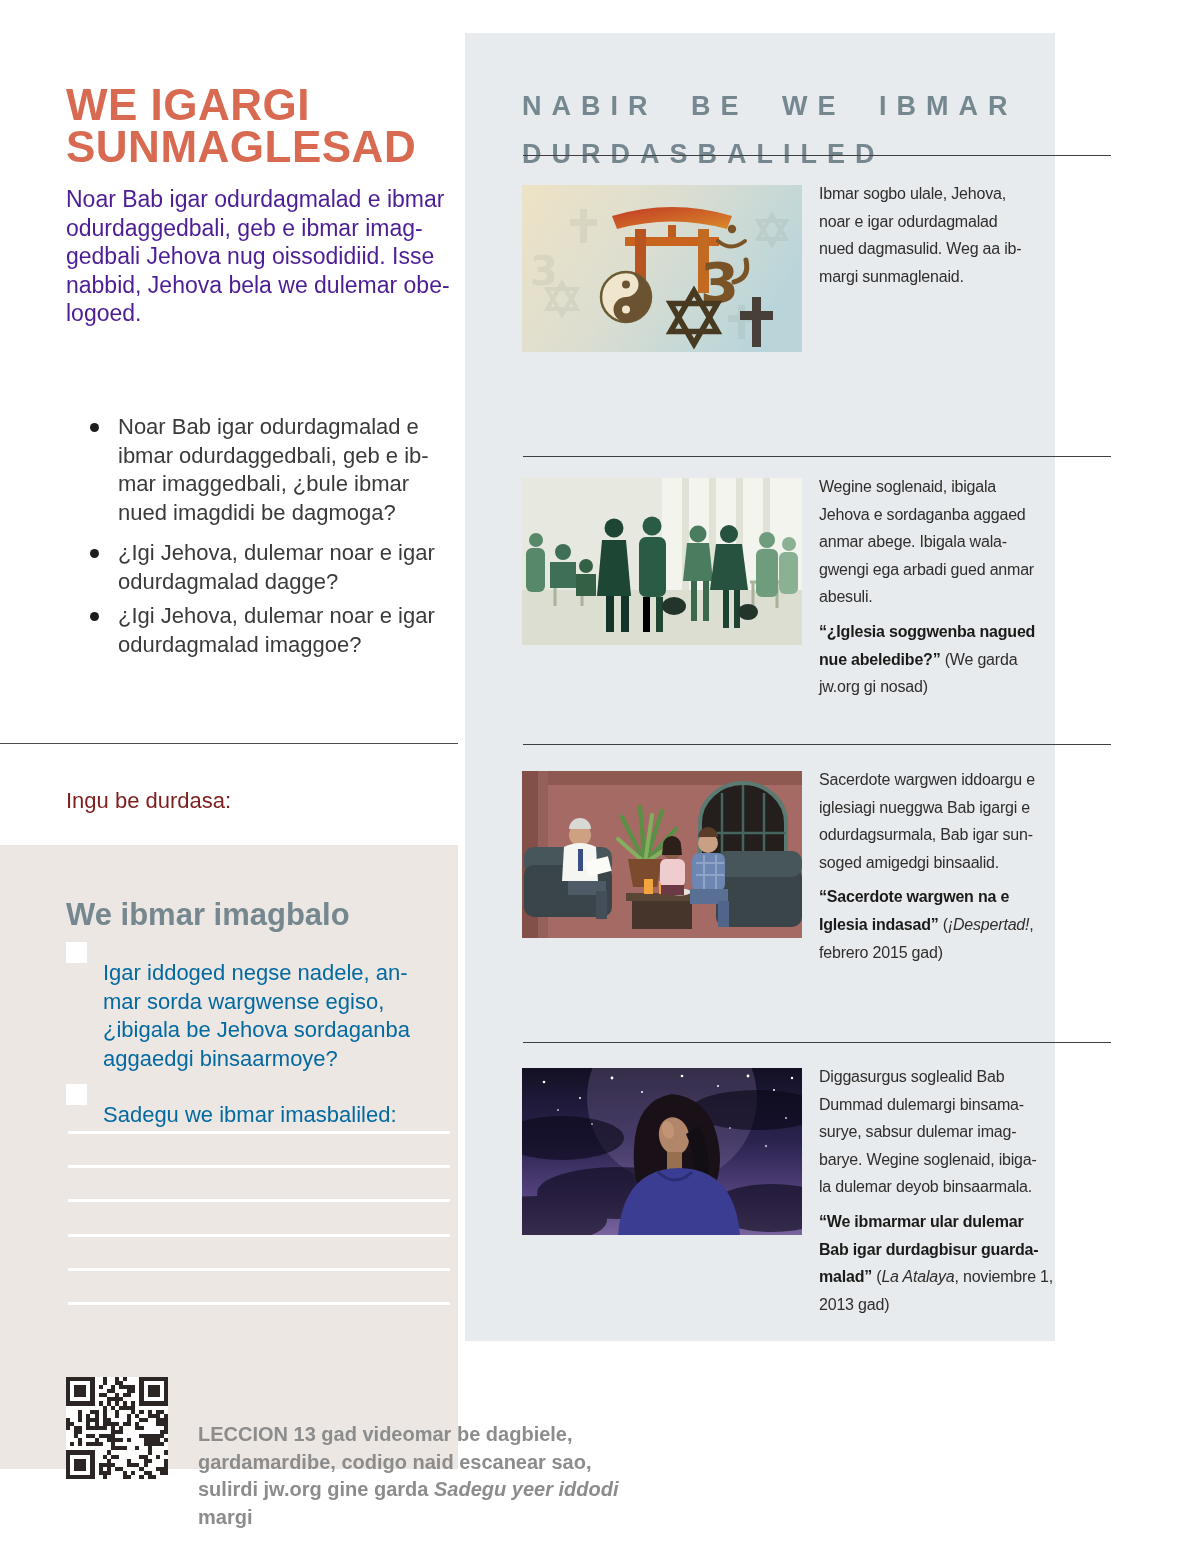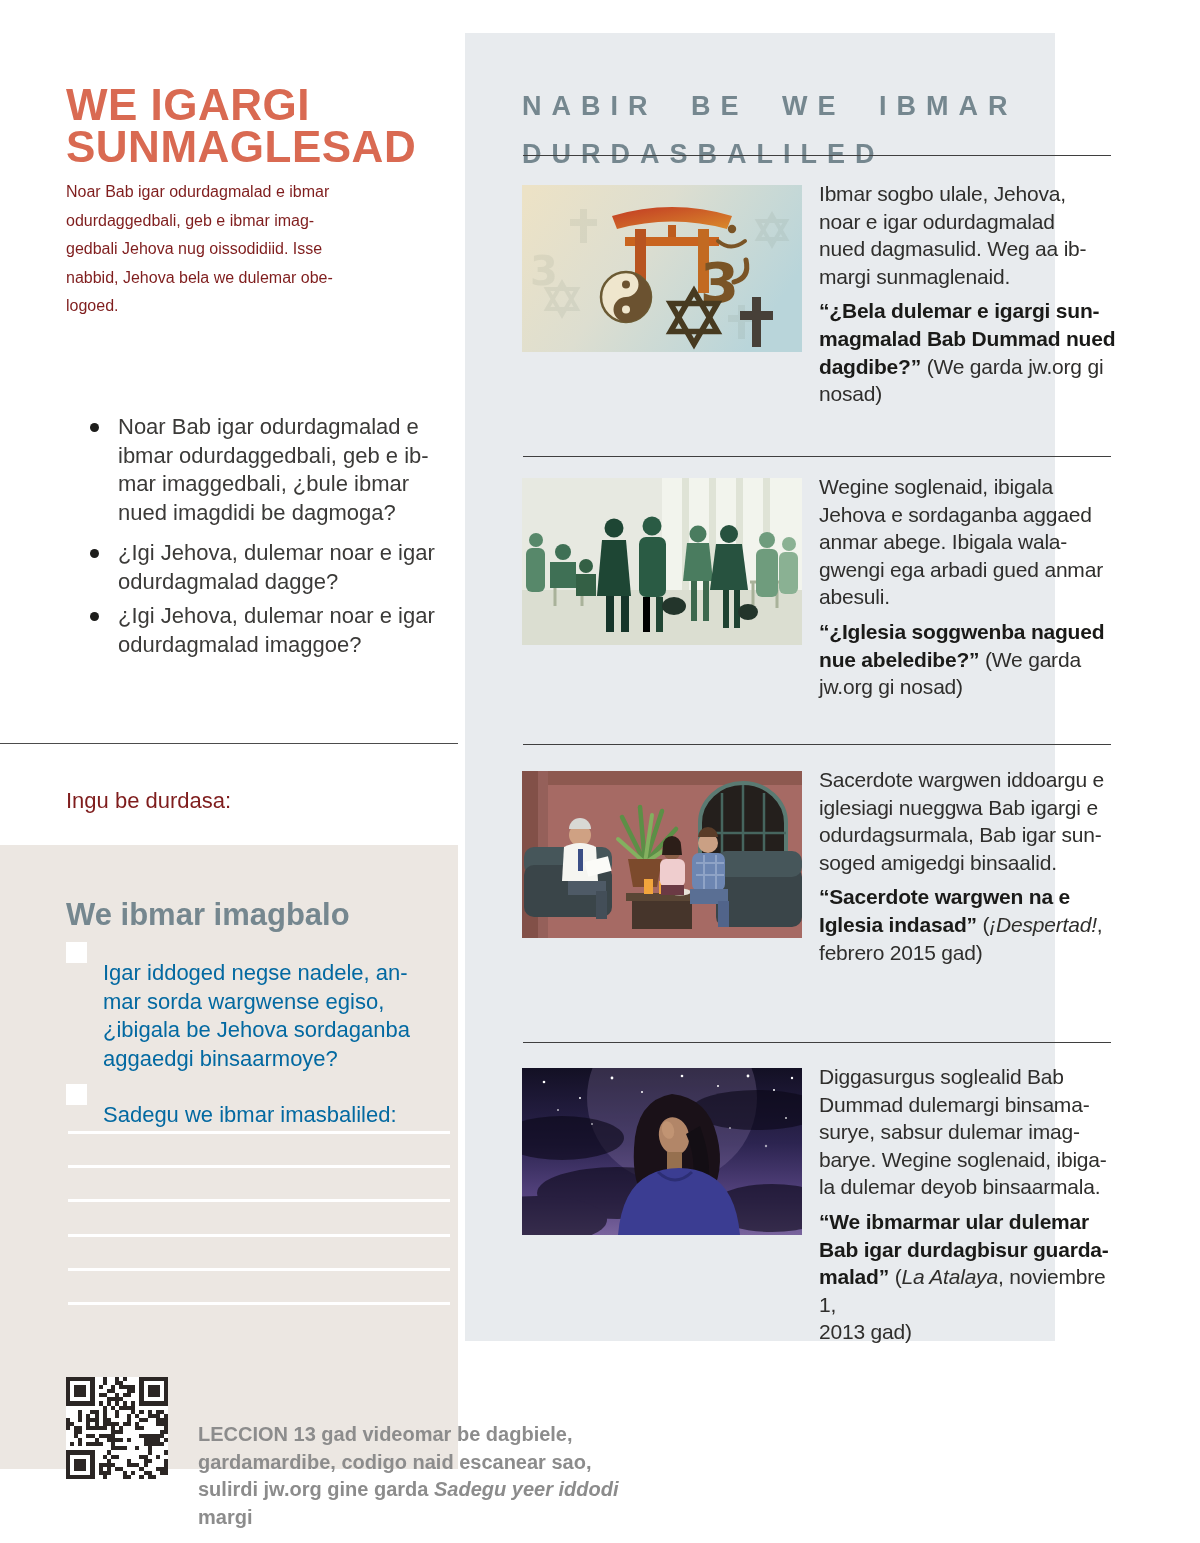--- a/index.html
+++ b/index.html
@@ -4,21 +4,21 @@
 <style>
   html,body{margin:0;padding:0;background:#fff}
   .page{position:relative;width:1200px;height:1543px;background:#ffffff;
         font-family:"Liberation Sans",sans-serif;overflow:hidden}
   .abs{position:absolute}
   .pre{white-space:pre-line}
 
   
   .lt-title{left:66px;top:55px;font-size:44px;line-height:42px;font-weight:700;
             color:#d96a52;letter-spacing:.5px}
-  .lt-intro{left:66px;top:162px;width:404px;font-size:16px;line-height:28.6px;color:#7f1d1d}
+  .lt-intro{left:66px;top:162px;width:404px;font-size:23px;line-height:28.6px;color:#4c1d95}
   .lt-h2{left:66px;top:344px;font-size:31px;font-weight:700;color:#75878f}
   .bullet{position:absolute;left:88px;width:372px;color:#3b3a38;font-size:22px;
           line-height:28.6px;padding-left:30px}
   .bullet .dot{position:absolute;left:2px;top:10px;width:9px;height:9px;border-radius:50%;background:#1d1d1b}
   .b1{top:413px}.b2{top:539px}.b3{top:602px}
   .lt-rule{left:0;top:743px;width:458px;height:1px;background:#4c4c4c}
   .lt-ingu{left:66px;top:766px;font-size:22px;color:#7f1d1d}
 
   .box{left:0;top:845px;width:458px;height:624px;background:#ece7e2}
   .box-title{left:66px;top:26px;font-size:31px;font-weight:700;color:#75878f}
@@ -35,21 +35,21 @@
 
   
   .panel{left:465px;top:33px;width:590px;height:1308px;background:#e8ebee}
   .panel-h{left:57px;top:27px;font-size:27px;line-height:48px;font-weight:700;
            letter-spacing:10px;word-spacing:16px;color:#75878f}
   .p-rule{position:absolute;left:58px;width:588px;height:1px;background:#3f3f3f}
   .pr0{top:122px}.pr1{top:423px}.pr2{top:711px}.pr3{top:1009px}
   .sec-img{position:absolute;left:57px;width:280px;height:167px;overflow:hidden}
   .si0{top:152px}.si1{top:445px}.si2{top:738px}.si3{top:1035px}
   .sec-img svg{display:block}
-  .sec-txt{position:absolute;left:354px;width:308px;font-size:21px;line-height:27.6px;
+  .sec-txt{position:absolute;left:354px;width:308px;font-size:16px;line-height:27.6px;
            color:#2f2e2c;letter-spacing:-0.2px}
   .st0{top:147px}.st1{top:440px}.st2{top:733px}.st3{top:1030px}
   .quote{margin-top:7px}
   .qb{font-weight:700;color:#1a1a18}
   .src{font-weight:400}
   .src .it{font-style:italic}
 </style>
 </head>
 <body>
 
@@ -473,24 +473,20 @@
           <rect x="230" y="112" width="9" height="50"></rect>
           <rect x="218" y="126" width="33" height="9"></rect>
         </g>
       </svg>
     </div>
     <div class="sec-txt st0">
       <div class="pre">Ibmar sogbo ulale, Jehova,
 noar e igar odurdagmalad
 nued dagmasulid. Weg aa ib-
 margi sunmaglenaid.</div>
-      <div class="quote"><span class="pre qb">“¿Bela dulemar e igargi sun-
-magmalad Bab Dummad nued
-dagdibe?”</span><span class="pre src"><span> (We garda jw.org gi
-nosad)</span></span></div>
     </div>
 
     <div class="sec-img si1" aria-label="congregation-meeting-illustration">
       <svg width="280" height="167" viewBox="0 0 280 167">
         <rect width="280" height="167" fill="#e7e9e1"></rect>
         <rect x="140" y="0" width="140" height="112" fill="#f2f4ed"></rect>
         <rect x="160" y="0" width="7" height="112" fill="#dfe3d6"></rect>
         <rect x="187" y="0" width="7" height="112" fill="#dfe3d6"></rect>
         <rect x="214" y="0" width="7" height="112" fill="#dfe3d6"></rect>
         <rect x="241" y="0" width="7" height="112" fill="#dfe3d6"></rect>

